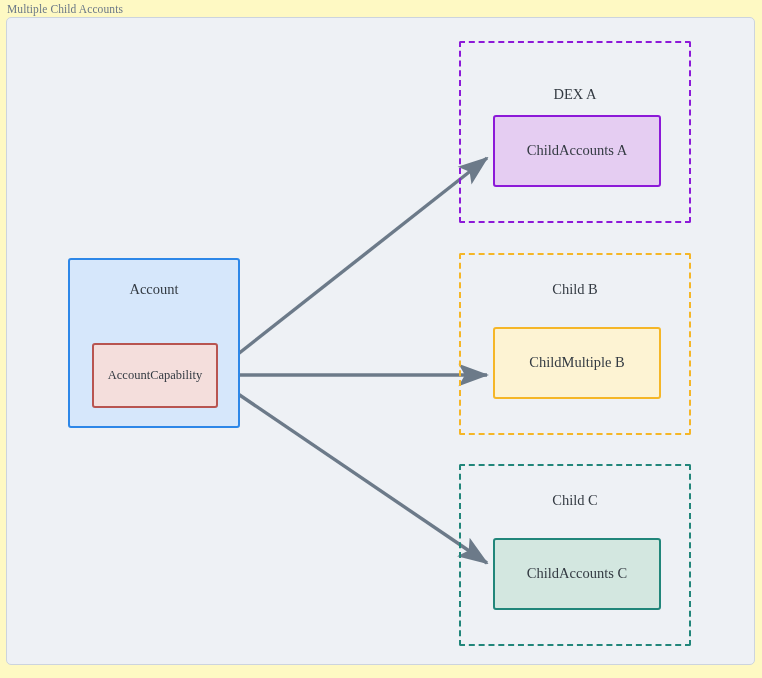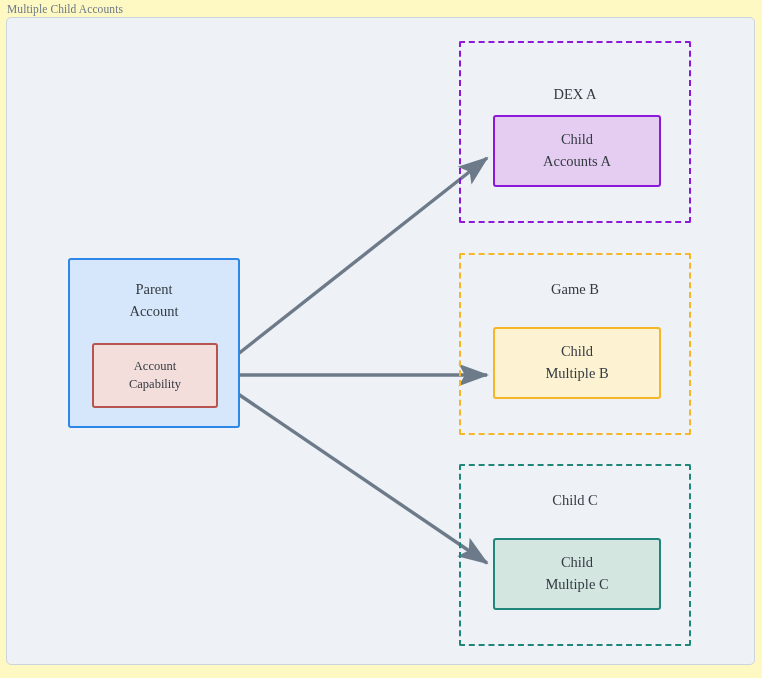--- a/index.html
+++ b/index.html
@@ -40,21 +40,21 @@
     border: 1px solid #ccd4de;
     border-radius: 5px;
     background: #eef1f5;
   }
 
   
   .node {
     position: absolute;
     box-sizing: border-box;
     display: flex;
-    flex-direction: column;
+    flex-direction: row;
     align-items: center;
     justify-content: center;
     text-align: center;
     color: #333a42;
     font-size: 14.5px;
     line-height: 1.5;
     border-radius: 3px;
   }
   .node .line { display: block; white-space: nowrap; }
 
@@ -165,30 +165,29 @@
     <line x1="219" y1="375" x2="487" y2="375" stroke="#6c7a89" stroke-width="3.4" marker-end="url(#arrowhead)"></line>
 
     <line x1="219" y1="381" x2="487" y2="563" stroke="#6c7a89" stroke-width="3.4" marker-end="url(#arrowhead)"></line>
   </svg>
 
   <div class="cluster" id="cluster-dex-a">
     <div class="cluster-title" style="top:26px;margin-top:17px;">DEX A</div>
   </div>
 
   <div class="cluster" id="cluster-defi-b">
-    <div class="cluster-title" style="top:26px;">Game B</div>
+    <div class="cluster-title" style="top:26px;">Child B</div>
   </div>
 
   <div class="cluster" id="cluster-game-c">
     <div class="cluster-title" style="top:26px;">Child C</div>
   </div>
 
   <div class="node" id="parent-account">
     <div id="parent-account-title">
-      <span class="line">Parent</span>
       <span class="line">Account</span>
     </div>
   </div>
 
   <div class="node" id="account-capability">
     <span class="line">Account</span>
     <span class="line">Capability</span>
   </div>
 
   <div class="node" id="child-account-a">
@@ -196,16 +195,16 @@
     <span class="line">Accounts A</span>
   </div>
 
   <div class="node" id="child-account-b">
     <span class="line">Child</span>
     <span class="line">Multiple B</span>
   </div>
 
   <div class="node" id="child-account-c">
     <span class="line">Child</span>
-    <span class="line">Multiple C</span>
+    <span class="line">Accounts C</span>
   </div>
 
 </div>
 
 </body></html>

